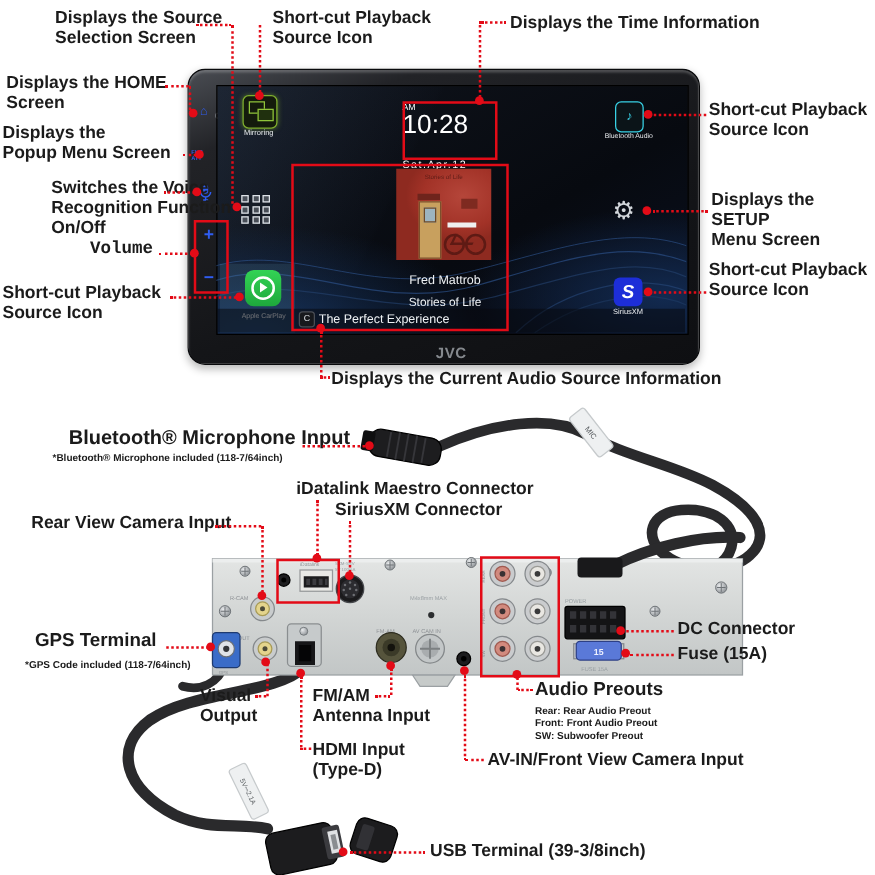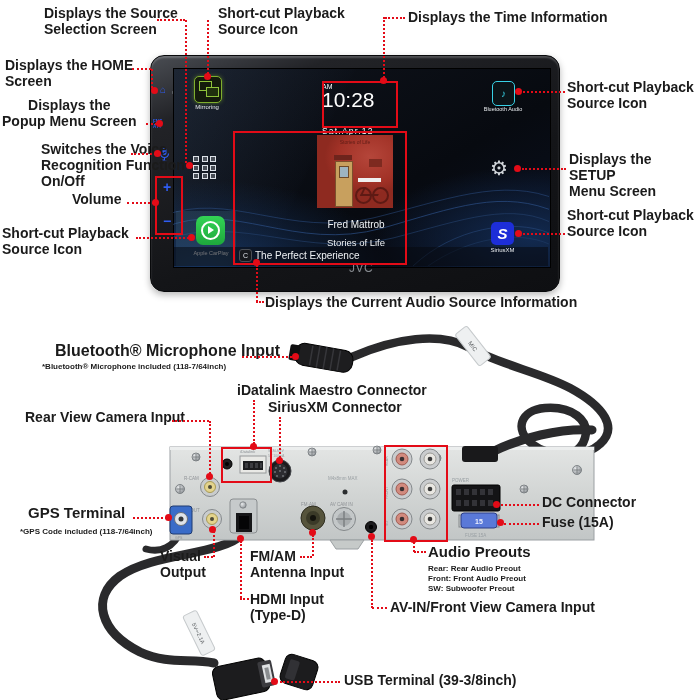--- a/index.html
+++ b/index.html
@@ -344,21 +344,21 @@
 
   <div class="bar"></div>
   <div class="abs" style="left:239px;top:249px;width:11px;height:11px;border-radius:3px;background:#17191d;border:1px solid #4a4e55;color:#dfe3e8;font-size:7px;text-align:center;line-height:11px;">C</div>
   <div class="abs" style="left:255px;top:250px;color:#eef1f4;font-size:10px;">The Perfect Experience</div>
 
   <div class="tile-sxm">
     <span>S</span>
   </div>
   <div class="scr-label" style="left:481px;top:247px;width:43px;">SiriusXM</div>
 
-  <div class="abs" style="left:336px;top:261px;width:50px;text-align:center;color:#85898e;font-size:12px;font-weight:400;letter-spacing:.5px;">JVC</div>
+  <div class="abs" style="left:336px;top:275px;width:50px;text-align:center;color:#85898e;font-size:12px;font-weight:700;letter-spacing:.5px;">JVC</div>
 
   <div class="rbox" style="left:322px;top:81px;width:72px;height:43px;"></div>
   <div class="rbox" style="left:233px;top:131px;width:170px;height:130px;"></div>
   <div class="rbox" style="left:155px;top:176px;width:24px;height:55px;"></div>
   <div class="rbox" style="left:221px;top:447px;width:47px;height:32px;"></div>
   <div class="rbox" style="left:384px;top:445px;width:60px;height:93px;"></div>
 
   <div class="lbl" style="left:44px;top:6px;">Displays the Source
 Selection Screen</div>
   <div class="hdots" style="left:157px;top:19px;width:28px;"></div>
@@ -374,32 +374,32 @@
   <div class="hdots" style="left:385px;top:17px;width:20px;"></div>
   <div class="vdots" style="left:383px;top:17px;height:61px;"></div>
   <div class="dot" style="left:380px;top:77px;"></div>
 
   <div class="lbl" style="left:5px;top:58px;">Displays the HOME
 Screen</div>
   <div class="hdots" style="left:132px;top:68px;width:19px;"></div>
   <div class="vdots" style="left:151px;top:69px;height:19px;"></div>
   <div class="dot" style="left:151px;top:87px;"></div>
 
-  <div class="lbl" style="left:2px;top:98px;text-align:center;">Displays the
+  <div class="lbl" style="left:2px;top:98px;">Displays the
 Popup Menu Screen</div>
   <div class="hdots" style="left:146px;top:123px;width:11px;"></div>
   <div class="dot" style="left:156px;top:120px;"></div>
 
   <div class="lbl" style="left:13px;top:142px;margin-left:28px;">Switches the Voice
 Recognition Function
 On/Off</div>
   <div class="hdots" style="left:131px;top:153px;width:25px;"></div>
   <div class="dot" style="left:154px;top:150px;"></div>
 
-  <div class="lbl" style="left:72px;top:192px;">Volume</div>
+  <div class="lbl" style="left:72px;top:192px;font-family:Liberation Mono, monospace;">Volume</div>
   <div class="hdots" style="left:127px;top:202px;width:27px;"></div>
   <div class="dot" style="left:152px;top:199px;"></div>
 
   <div class="lbl" style="left:2px;top:226px;">Short-cut Playback
 Source Icon</div>
   <div class="hdots" style="left:136px;top:237px;width:53px;"></div>
   <div class="dot" style="left:188px;top:234px;"></div>
 
   <div class="lbl" style="left:567px;top:80px;">Short-cut Playback
 Source Icon</div>

